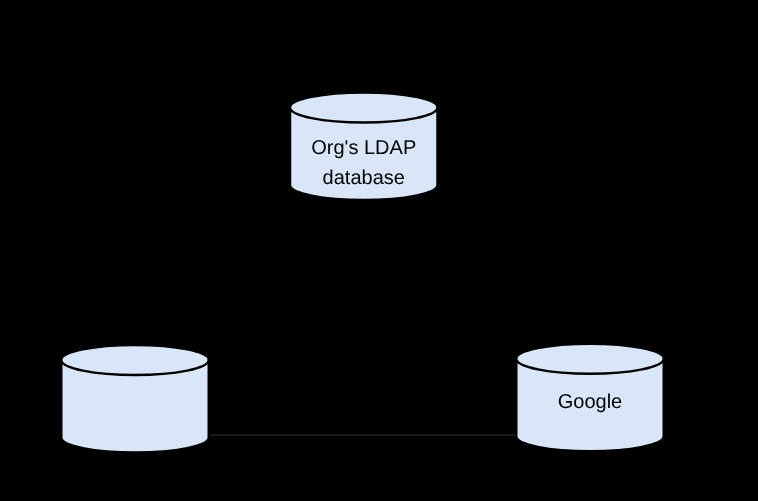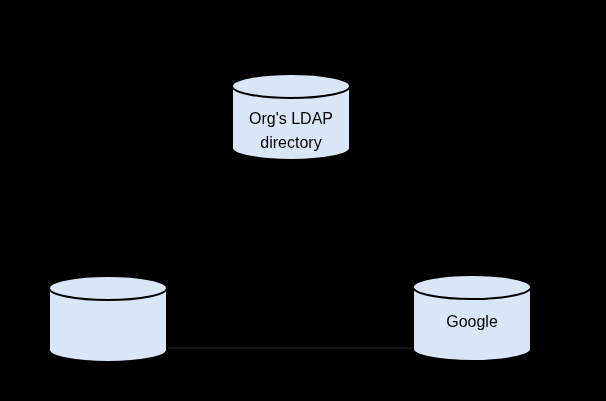--- a/index.html
+++ b/index.html
@@ -53,21 +53,21 @@
   </svg>
 
   <div class="node" style="left:231px; top:73px;">
     <svg viewBox="0 0 120 88">
       <path d="M1 13 L1 75 A59 12 0 0 0 119 75 L119 13" stroke-width="2" fill="#d9e6f8" stroke="#000000"></path>
       <ellipse cx="60" cy="13" rx="59" ry="12" stroke-width="2" fill="#d9e6f8" stroke="#000000"></ellipse>
     </svg>
   </div>
   <div class="node-label" style="left:231px; top:107px;">
     <div>Org's LDAP</div>
-    <div>directory</div>
+    <div>database</div>
   </div>
 
   <div class="node" style="left:48px; top:275px;">
     <svg viewBox="0 0 120 88">
       <path d="M1 13 L1 75 A59 12 0 0 0 119 75 L119 13" stroke-width="2" fill="#d9e6f8" stroke="#000000"></path>
       <ellipse cx="60" cy="13" rx="59" ry="12" stroke-width="2" fill="#d9e6f8" stroke="#000000"></ellipse>
     </svg>
   </div>
 
   <div class="node" style="left:412px; top:274px;">

